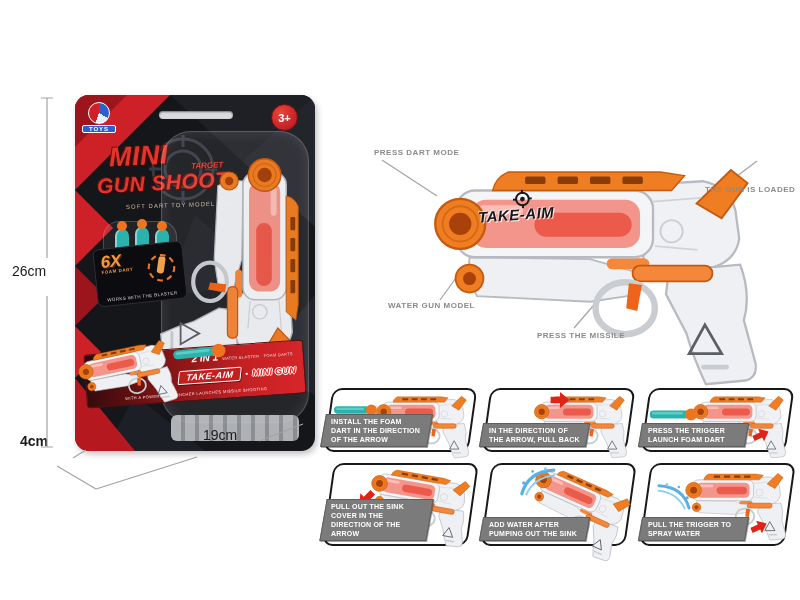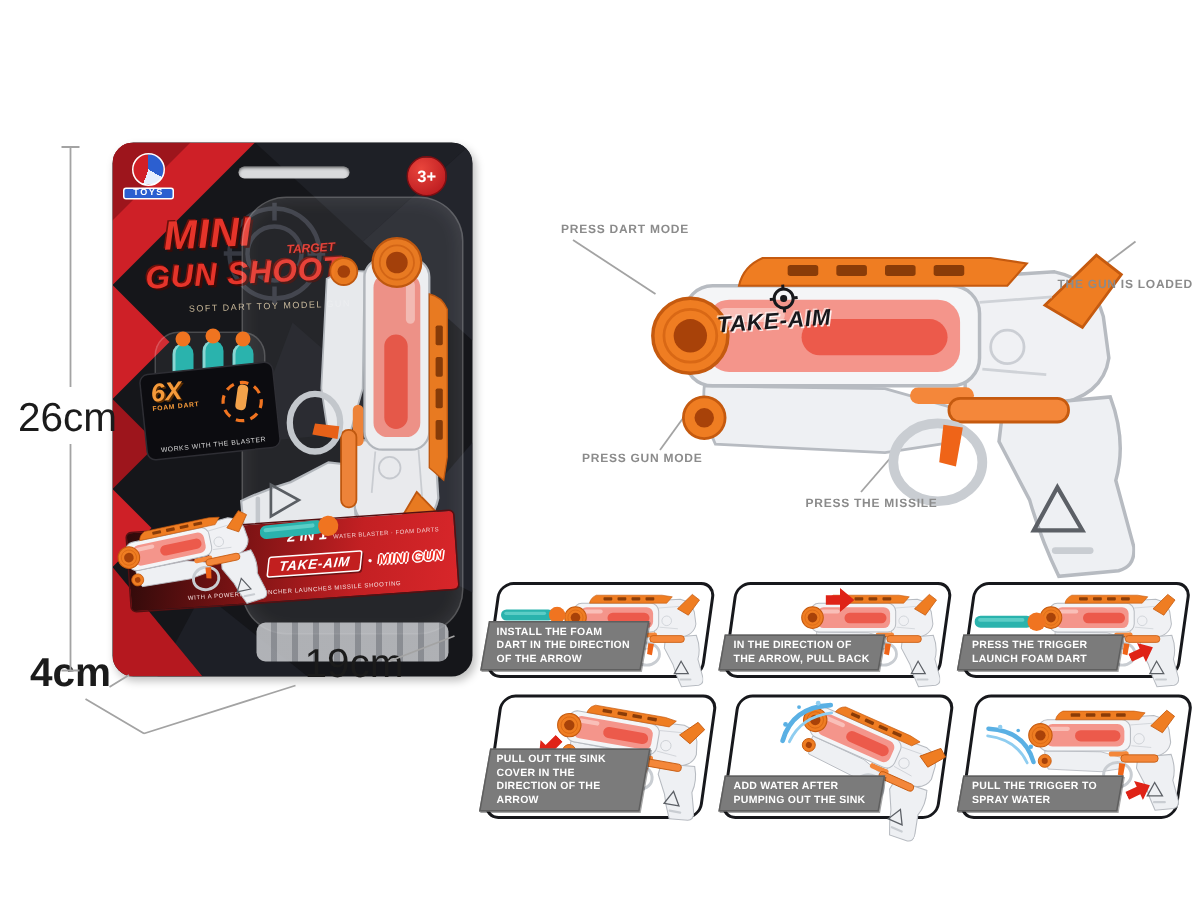--- a/index.html
+++ b/index.html
@@ -1,20 +1,20 @@
 <!DOCTYPE html>
 <html><head>
 <meta charset="utf-8">
 <style>
   * { margin:0; padding:0; box-sizing:border-box; }
   html,body { width:800px; height:600px; }
   body { font-family:"Liberation Sans", sans-serif; background:#ffffff; position:relative; overflow:hidden; }
 
   
-  .dim-label { position:absolute; font-size:27px; color:#1b1b1b; }
+  .dim-label { position:absolute; font-size:14px; color:#1b1b1b; }
   #overlay-lines { position:absolute; left:0; top:0; width:800px; height:600px; pointer-events:none; }
 
   
   .package-card { position:absolute; left:75px; top:95px; width:240px; height:356px;
      background:#15161a; border-radius:14px; overflow:hidden; box-shadow:2px 3px 6px rgba(0,0,0,.25); }
   .card-pattern { position:absolute; left:0; top:0; width:240px; height:356px; }
   .hang-slot { position:absolute; left:84px; top:16px; width:74px; height:8px; border-radius:4px;
      background:#d9dadc; box-shadow:inset 0 1px 2px rgba(0,0,0,.5); }
 
   .brand-logo { position:absolute; left:7px; top:7px; width:34px; height:32px; text-align:center; }
@@ -279,21 +279,21 @@
 </svg>
 <div class="gun-brand">
   <svg class="ch" viewBox="0 0 24 24">
       <use href="#crosshair"></use>
     </svg>
   <div class="txt">TAKE-AIM</div>
 </div>
 
 <div class="callout" style="left:374px; top:148px;">PRESS DART MODE</div>
 <div class="callout" style="left:705px; top:151px;margin-top:34px;">THE GUN IS LOADED</div>
-<div class="callout" style="left:388px; top:301px;">PRESS GUN MODE</div>
+<div class="callout" style="left:388px; top:301px;">WATER GUN MODEL</div>
 <div class="callout" style="left:537px; top:331px;">PRESS THE MISSILE</div>
 
 <div class="steps">
   <div class="steps-row row-1">
     <div class="step">
       <div class="step-inner">
         <svg class="step-gun" viewBox="0 0 360 260">
             <use href="#gun"></use>
           </svg>
         <svg class="deco" style="left:4px; top:14px; width:44px; height:12px;" viewBox="0 0 60 16">

